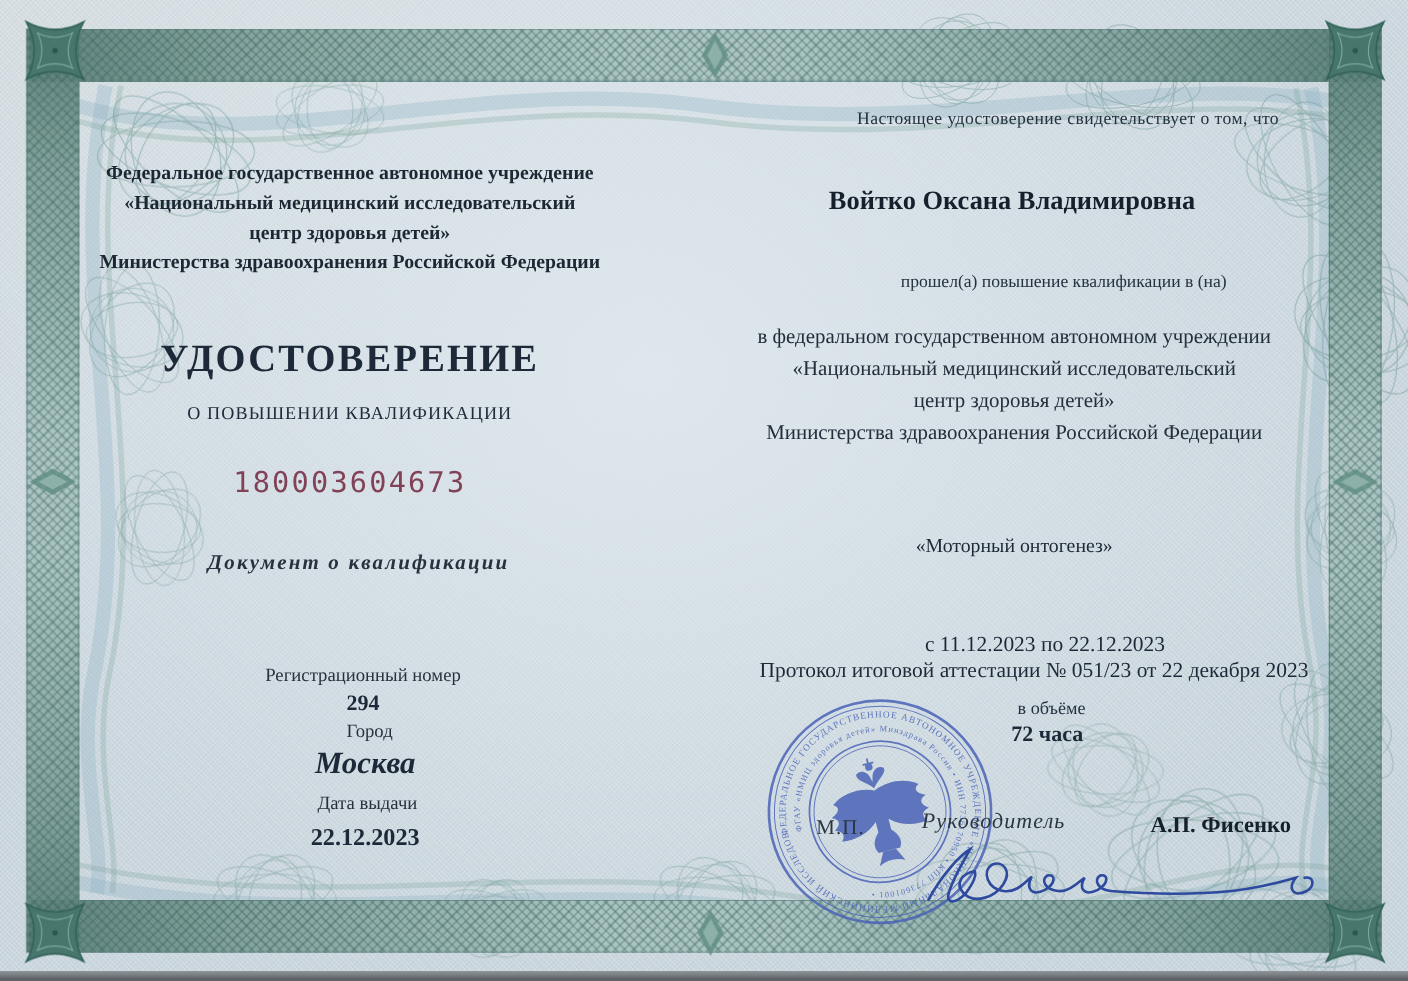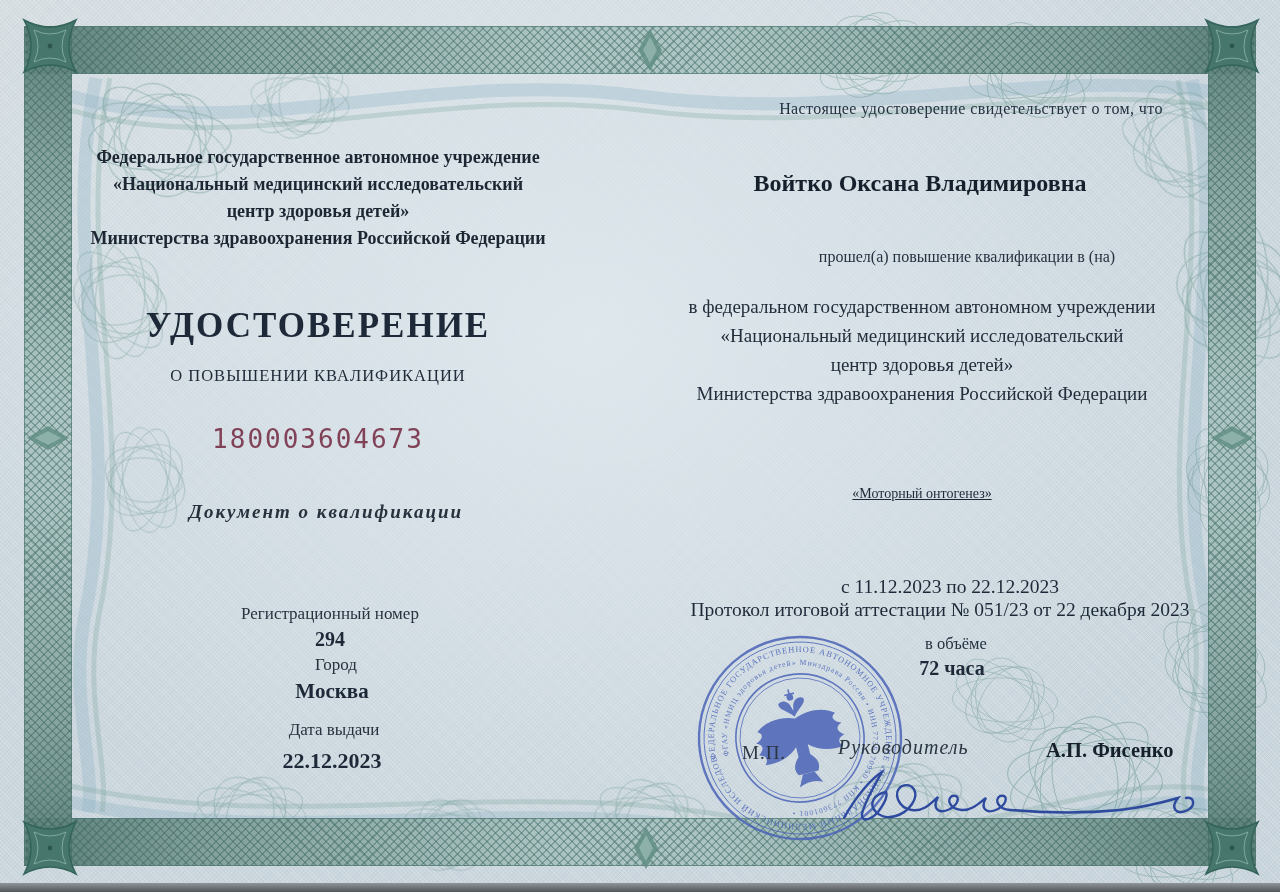--- a/index.html
+++ b/index.html
@@ -41,29 +41,29 @@
   .org-left{left:56px;width:524px;top:144px;font-weight:bold;font-size:18px;line-height:27px;color:#1c2733;}
   .doc-title{left:56px;width:524px;top:306px;font-weight:bold;font-size:35px;letter-spacing:2px;color:#1d2938;}
   .doc-subtitle{left:56px;width:524px;top:366px;font-weight:normal;font-size:16.5px;letter-spacing:1px;color:#202c3a;}
   .serial{left:56px;width:524px;top:424px;font-family:"DejaVu Sans Mono",monospace;font-size:26px;letter-spacing:2px;color:#814257;}
   .doc-type{left:56px;width:540px;top:501px;font-style:italic;font-weight:bold;font-size:19px;letter-spacing:2px;color:#27323e;}
   .lbl{font-size:17px;color:#27323e;}
   .val{font-weight:bold;color:#1d2938;}
   .reg-label{left:56px;width:548px;top:604px;}
   .reg-value{left:56px;width:548px;top:628px;font-size:20px;}
   .city-label{left:56px;width:560px;top:655px;}
-  .city-value{left:56px;width:552px;top:679px;font-size:21px;}
+  .city-value{left:56px;width:552px;top:679px;font-size:28px;font-style:italic;}
   .date-label{left:56px;width:556px;top:720px;}
   .date-value{left:56px;width:552px;top:748px;font-size:22px;}
   .statement{left:716px;width:510px;top:100px;font-size:16px;letter-spacing:.4px;}
   .holder{left:660px;width:520px;top:170px;font-weight:bold;font-size:24px;color:#16202c;}
   .completed{left:712px;width:510px;top:248px;font-size:16px;}
   .org-right{left:657px;width:530px;top:292px;font-size:19px;line-height:29px;color:#222e3b;}
   .program-label{left:706px;width:520px;top:452px;font-size:16.5px;}
-  .program-name{left:657px;width:530px;top:486px;font-size:14px;color:#1c2836;text-decoration:underline;}
+  .program-name{left:657px;width:530px;top:486px;font-size:18px;color:#1c2836;}
   .period{left:690px;width:520px;top:576px;font-size:19.5px;color:#1d2938;}
   .protocol{left:658px;width:564px;top:599px;font-size:19.5px;color:#1d2938;}
   .volume-label{left:696px;width:520px;top:634px;font-size:16.5px;}
   .volume-value{left:692px;width:520px;top:657px;font-weight:bold;font-size:20px;color:#1d2938;}
   .mp{left:742px;top:742px;font-size:19px;letter-spacing:1px;color:#2a3642;z-index:6;}
   .role{left:838px;top:736px;font-style:italic;font-size:20px;letter-spacing:1px;color:#2a3642;z-index:6;}
   .signer{left:1046px;top:739px;font-weight:bold;font-size:20.5px;color:#16202c;z-index:6;}
   .stamp-wrap{left:688px;top:626px;width:224px;height:224px;z-index:5;opacity:.85;transform:rotate(-14deg);}
   .sig-wrap{left:800px;top:752px;width:440px;height:90px;z-index:7;}
   .deco{left:0;top:0;width:1280px;height:892px;pointer-events:none;}

